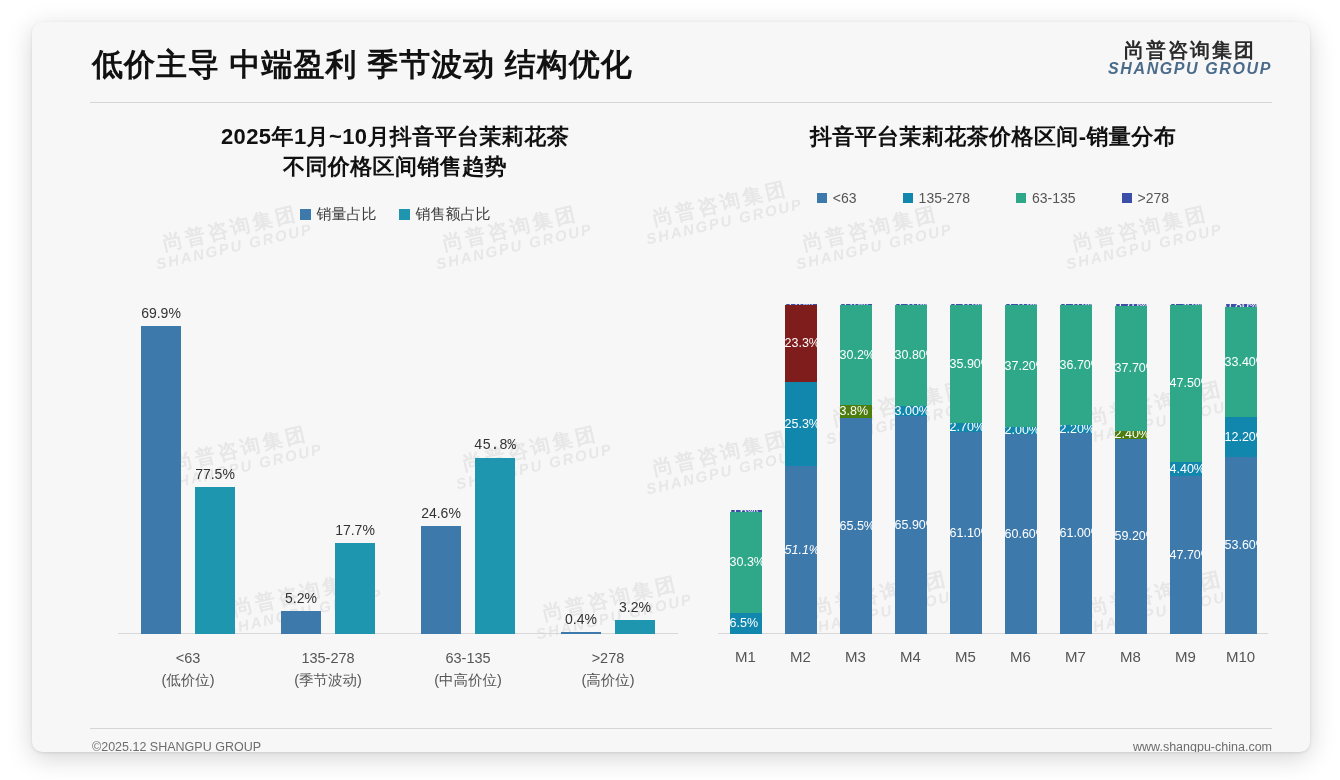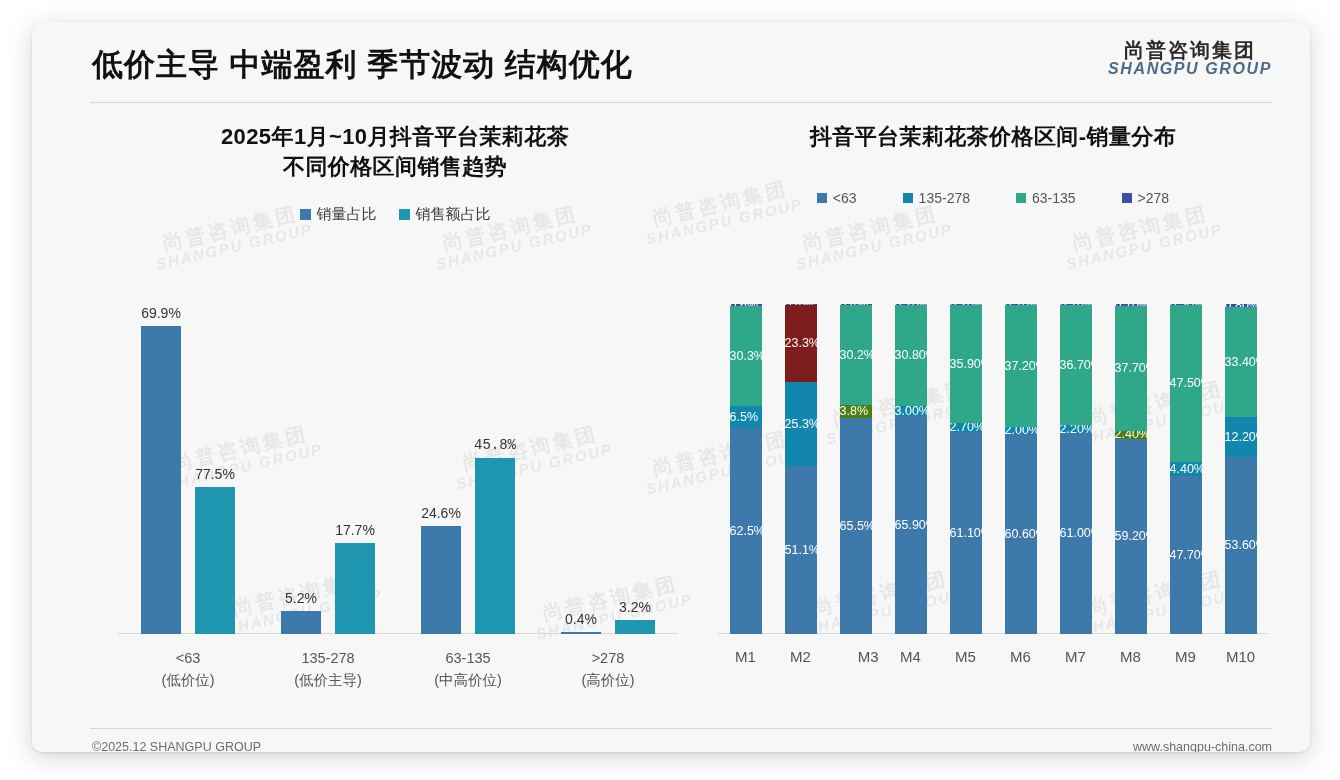--- a/index.html
+++ b/index.html
@@ -338,21 +338,21 @@
           </div>
         </div>
       </div>
     <div class="cat-labels" id="cat-labels">
         <div class="cat" style="left: 0px; width: 140px; top: 6px;">
           <div>&lt;63</div>
           <div>(低价位)</div>
         </div>
         <div class="cat" style="left: 140px; width: 140px; top: 6px;">
           <div>135-278</div>
-          <div>(低价主导)</div>
+          <div>(季节波动)</div>
         </div>
         <div class="cat" style="left: 280px; width: 140px; top: 6px;">
           <div>63-135</div>
           <div>(中高价位)</div>
         </div>
         <div class="cat" style="left: 420px; width: 140px; top: 6px;">
           <div>&gt;278</div>
           <div>(高价位)</div>
         </div>
       </div>
@@ -374,43 +374,38 @@
           <span class="legend-label">63-135</span>
         </div>
         <div class="legend-item">
           <span class="legend-swatch" style="background: rgb(59, 79, 168);"></span>
           <span class="legend-label">&gt;278</span>
         </div>
       </div>
     <div class="plot-right" id="plot-right">
       <div class="axis-line"></div>
     <div class="sbar" style="left: 11.5px; width: 32px;">
-          <div class="seg" style="height: 62.5626%; background: rgb(61, 121, 171);">
-            <div class="seg-clip">
-              <span class="seg-label">62.5%</span>
-            </div>
-          </div>
           <div class="seg" style="height: 6.50651%; background: rgb(17, 135, 173);">
             <div class="seg-clip">
               <span class="seg-label">6.5%</span>
             </div>
           </div>
           <div class="seg" style="height: 30.3303%; background: rgb(47, 168, 138);">
             <div class="seg-clip">
               <span class="seg-label">30.3%</span>
             </div>
           </div>
           <div class="seg" style="height: 0.600601%; background: rgb(59, 79, 168);">
             <div class="seg-clip">
               <span class="seg-label">0.6%</span>
             </div>
           </div>
         </div>
         <div class="sbar" style="left: 66.5px; width: 32px;">
-          <div class="seg" style="height: 51.049%; background: rgb(61, 121, 171);">
+          <div class="seg" style="height: 51.049%; background: rgb(61, 121, 171); font-style: italic;">
             <div class="seg-clip">
               <span class="seg-label">51.1%</span>
             </div>
           </div>
           <div class="seg" style="height: 25.2747%; background: rgb(17, 135, 173);">
             <div class="seg-clip">
               <span class="seg-label">25.3%</span>
             </div>
           </div>
           <div class="seg" style="height: 23.2767%; background: #7f1d1d;">
@@ -597,21 +592,21 @@
           <div class="seg" style="height: 0.8%; background: rgb(59, 79, 168);">
             <div class="seg-clip">
               <span class="seg-label">0.80%</span>
             </div>
           </div>
         </div>
       </div>
     <div class="month-labels" id="month-labels">
         <div class="month" style="left: 4.5px; top: 6px;">M1</div>
         <div class="month" style="left: 59.5px; top: 6px;">M2</div>
-        <div class="month" style="left: 114.5px; top: 6px; text-align: right;">M3</div>
+        <div class="month" style="left: 114.5px; top: 6px;">M3</div>
         <div class="month" style="left: 169.5px; top: 6px;">M4</div>
         <div class="month" style="left: 224.5px; top: 6px;">M5</div>
         <div class="month" style="left: 279.5px; top: 6px;">M6</div>
         <div class="month" style="left: 334.5px; top: 6px;">M7</div>
         <div class="month" style="left: 389.5px; top: 6px;">M8</div>
         <div class="month" style="left: 444.5px; top: 6px;">M9</div>
         <div class="month" style="left: 499.5px; top: 6px;">M10</div>
       </div>
   </div>
 

